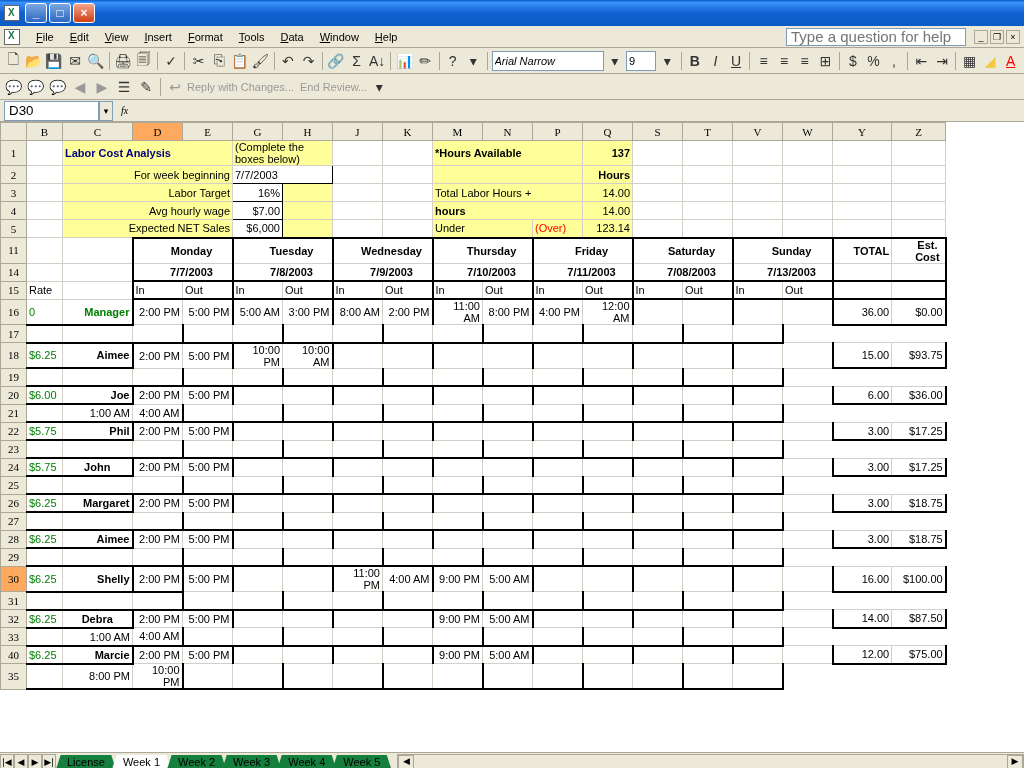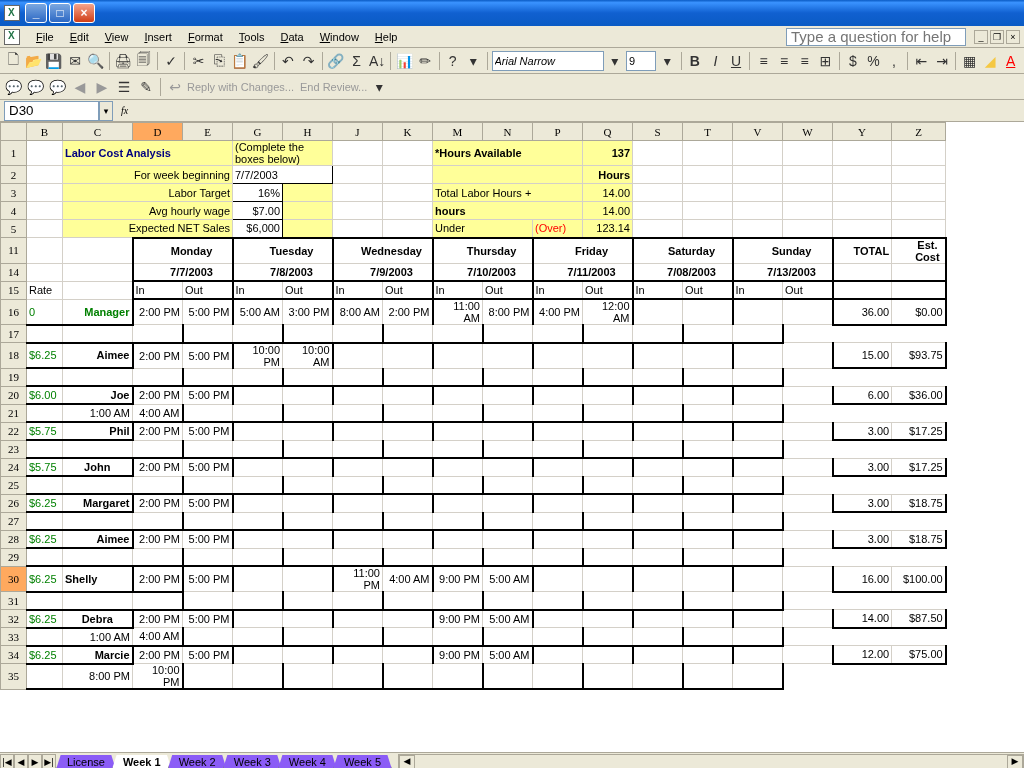--- a/index.html
+++ b/index.html
@@ -58,22 +58,22 @@
 .grid .btop { border-top: 2px solid #000; }
 .grid .bright { border-right: 2px solid #000; }
 .grid th.sel { background: #ffa95e; }
 .grid .inputcell { background: white !important; border: 1px solid #000; }
 .grid .activecell { outline: 2px solid #000; outline-offset: -1px; }
 .grid .daylabel { font-weight: bold; text-align: center; padding-left: 20px; }
 
 
 .sheettabs { height: 18px; background: #ece9d8; display: flex; align-items: center; font-size: 11px; border-top: 1px solid #aca899; }
 .sheettabs .nav { width: 14px; height: 16px; border: 1px solid #aca899; text-align: center; font-size: 9px; line-height: 14px; cursor: pointer; }
-.sheettabs .tab { padding: 1px 10px; background: #8b5cf6; border: 1px solid #808080; border-top: none; cursor: pointer; clip-path: polygon(8% 0, 92% 0, 100% 100%, 0 100%); margin-right: -4px; }
-.sheettabs .tab.active { background: white; font-weight: bold; margin-top: 36px; }
+.sheettabs .tab { padding: 1px 10px; background: #15803d; border: 1px solid #808080; border-top: none; cursor: pointer; clip-path: polygon(8% 0, 92% 0, 100% 100%, 0 100%); margin-right: -4px; }
+.sheettabs .tab.active { background: white; font-weight: normal; margin-top: 36px; }
 .sheettabs .scrollbar { flex: 1; height: 16px; background: #ece9d8; border: 1px solid #aca899; margin-left: 10px; display: flex; }
 .sheettabs .sbtn { width: 16px; background: #ece9d8; border: 1px solid #aca899; text-align: center; font-size: 9px; }
 </style>
 </head>
 <body>
 
 <div class="titlebar">
   <span class="icon"></span>
   <div class="winbtns">
     <div class="winbtn min">_</div>
@@ -650,21 +650,21 @@
           <td class="bbottom"></td>
           <td class="bbottom bright"></td>
           <td class="bbottom"></td>
           <td class="bbottom bright"></td>
         </tr>
       </tbody>
       <tbody>
         <tr class="">
           <th class="rowh sel">30</th>
           <td class="l green bbottom">$6.25</td>
-          <td rowspan="2" class="bold bbottom bright" style="text-align:left">Shelly</td>
+          <td rowspan="2" class="bold bbottom bright" style="text-align:right">Shelly</td>
           <td class=" activecell">2:00 PM</td>
           <td class="bright">5:00 PM</td>
           <td class=""></td>
           <td class="bright"></td>
           <td class="">11:00 PM</td>
           <td class="bright">4:00 AM</td>
           <td class="">9:00 PM</td>
           <td class="bright">5:00 AM</td>
           <td class=""></td>
           <td class="bright"></td>
@@ -734,21 +734,21 @@
           <td class="bbottom"></td>
           <td class="bbottom bright"></td>
           <td class="bbottom"></td>
           <td class="bbottom bright"></td>
           <td class="bbottom"></td>
           <td class="bbottom bright"></td>
         </tr>
       </tbody>
       <tbody>
         <tr class="">
-          <th class="rowh ">34</th>
+          <th class="rowh ">40</th>
           <td class="l green bbottom">$6.25</td>
           <td rowspan="2" class="bold bbottom bright" style="text-align:right">Marcie</td>
           <td class="">2:00 PM</td>
           <td class="bright">5:00 PM</td>
           <td class=""></td>
           <td class="bright"></td>
           <td class=""></td>
           <td class="bright"></td>
           <td class="">9:00 PM</td>
           <td class="bright">5:00 AM</td>

